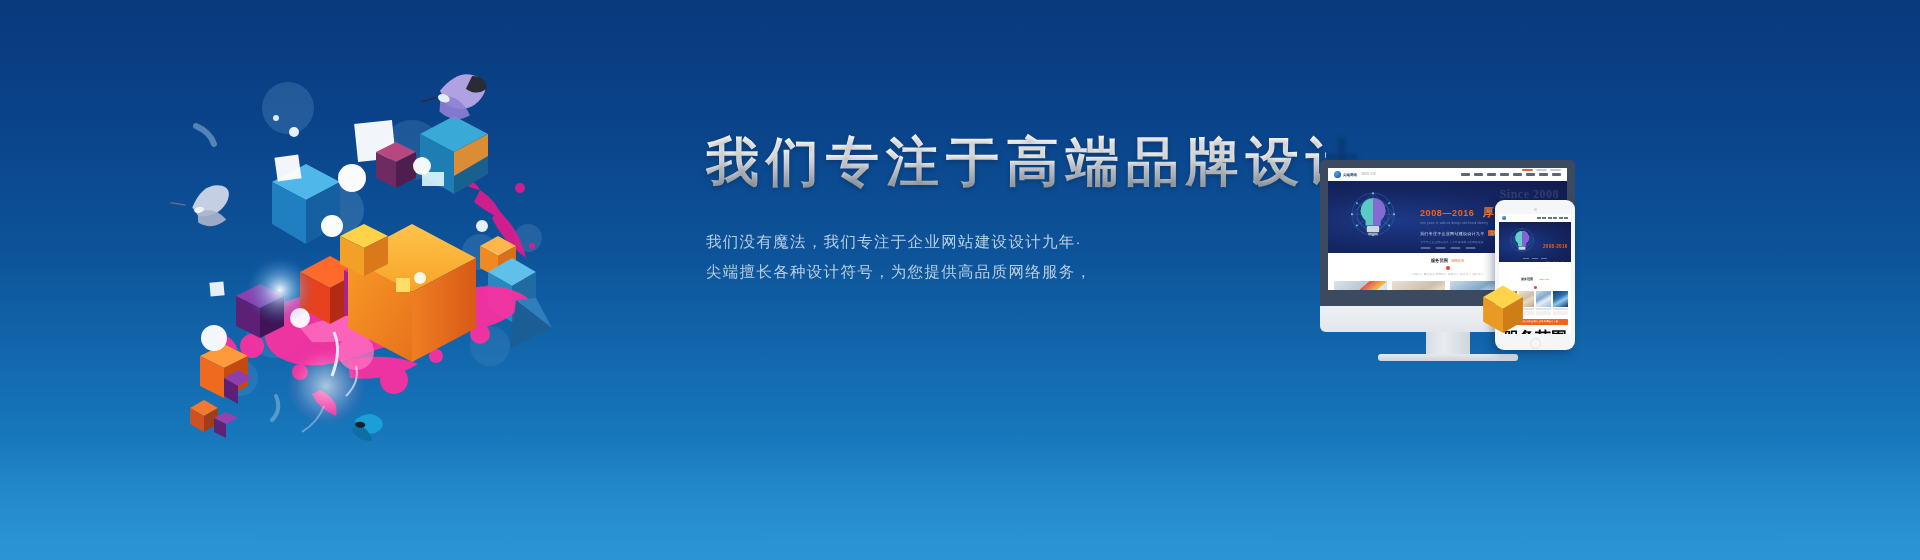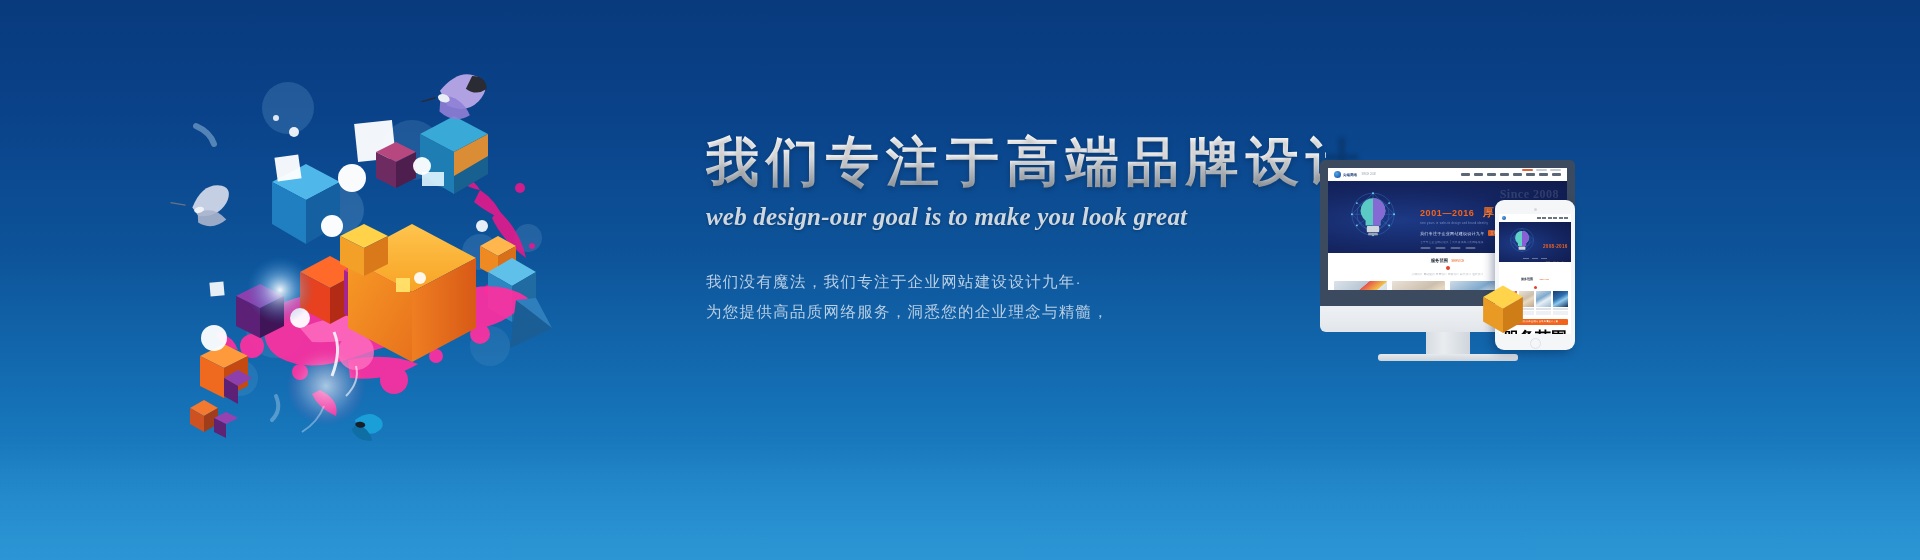--- a/index.html
+++ b/index.html
@@ -407,24 +407,23 @@
       <path d="M152 316 q10 -26 2 -44" stroke="#ffffff" stroke-width="3" fill="none" opacity="0.85"></path>
       <path d="M166 336 q14 -14 10 -30" stroke="#ffffff" stroke-width="2" fill="none" opacity="0.6"></path>
       <path d="M122 372 q16 -10 22 -26" stroke="#ffffff" stroke-width="2" fill="none" opacity="0.35"></path>
       <path d="M16 66 q14 6 18 18" stroke="#9dc3e2" stroke-width="6" fill="none" opacity="0.5" stroke-linecap="round"></path>
       <path d="M96 336 q6 14 -4 24" stroke="#cfe4f5" stroke-width="4" fill="none" opacity="0.35" stroke-linecap="round"></path>
     </svg>
   </div>
 
   <div class="copy">
     <h1 class="headline">我们专注于高端品牌设计</h1>
-    <p class="subhead">web design-our goal is to make you look great</p>
     <ul class="body-copy">
       <li>我们没有魔法，我们专注于企业网站建设设计九年·</li>
-      <li>为您提供高品质网络服务，洞悉您的企业理念与精髓，</li>
+      <li>尖端擅长各种设计符号，为您提供高品质网络服务，</li>
     </ul>
   </div>
 
   <div class="devices">
 
     <div class="monitor">
       <div class="monitor-bezel">
         <div class="screen">
 
           <div class="site-head">
@@ -468,21 +467,21 @@
                   <circle cx="76" cy="26" r="1.4"></circle>
                 <circle cx="24" cy="62" r="1.4"></circle>
                   <circle cx="76" cy="62" r="1.4"></circle>
               </g>
               <path d="M50 18 a20 20 0 0 1 12 36 l0 8 -24 0 0 -8 a20 20 0 0 1 12 -36 z" fill="#5fd2c8" opacity="0.95"></path>
               <path d="M50 18 a20 20 0 0 1 12 36 l0 8 -12 0 z" fill="#8a5fd6" opacity="0.9"></path>
               <rect x="40" y="63" width="20" height="10" rx="1.5" fill="#cfd6de"></rect>
               <rect x="42" y="74" width="16" height="4" rx="1.5" fill="#9aa3ae"></rect>
             </svg>
             <div class="hero-text">
-              <span class="hero-years">2001—2016</span>
+              <span class="hero-years">2008—2016</span>
               <span class="hero-cn">厚积九年</span>
               <div class="hero-tag">nine years in website design and brand identity</div>
               <div class="hero-line">
                 <b>我们专注于企业网站建设设计九年</b>
                 <span class="hero-btn">立即咨询</span>
               </div>
               <div class="hero-small">七年专注企业网站建设  |  为您提供高品质网络服务</div>
             </div>
             <div class="hero-dots">
               <i></i>

